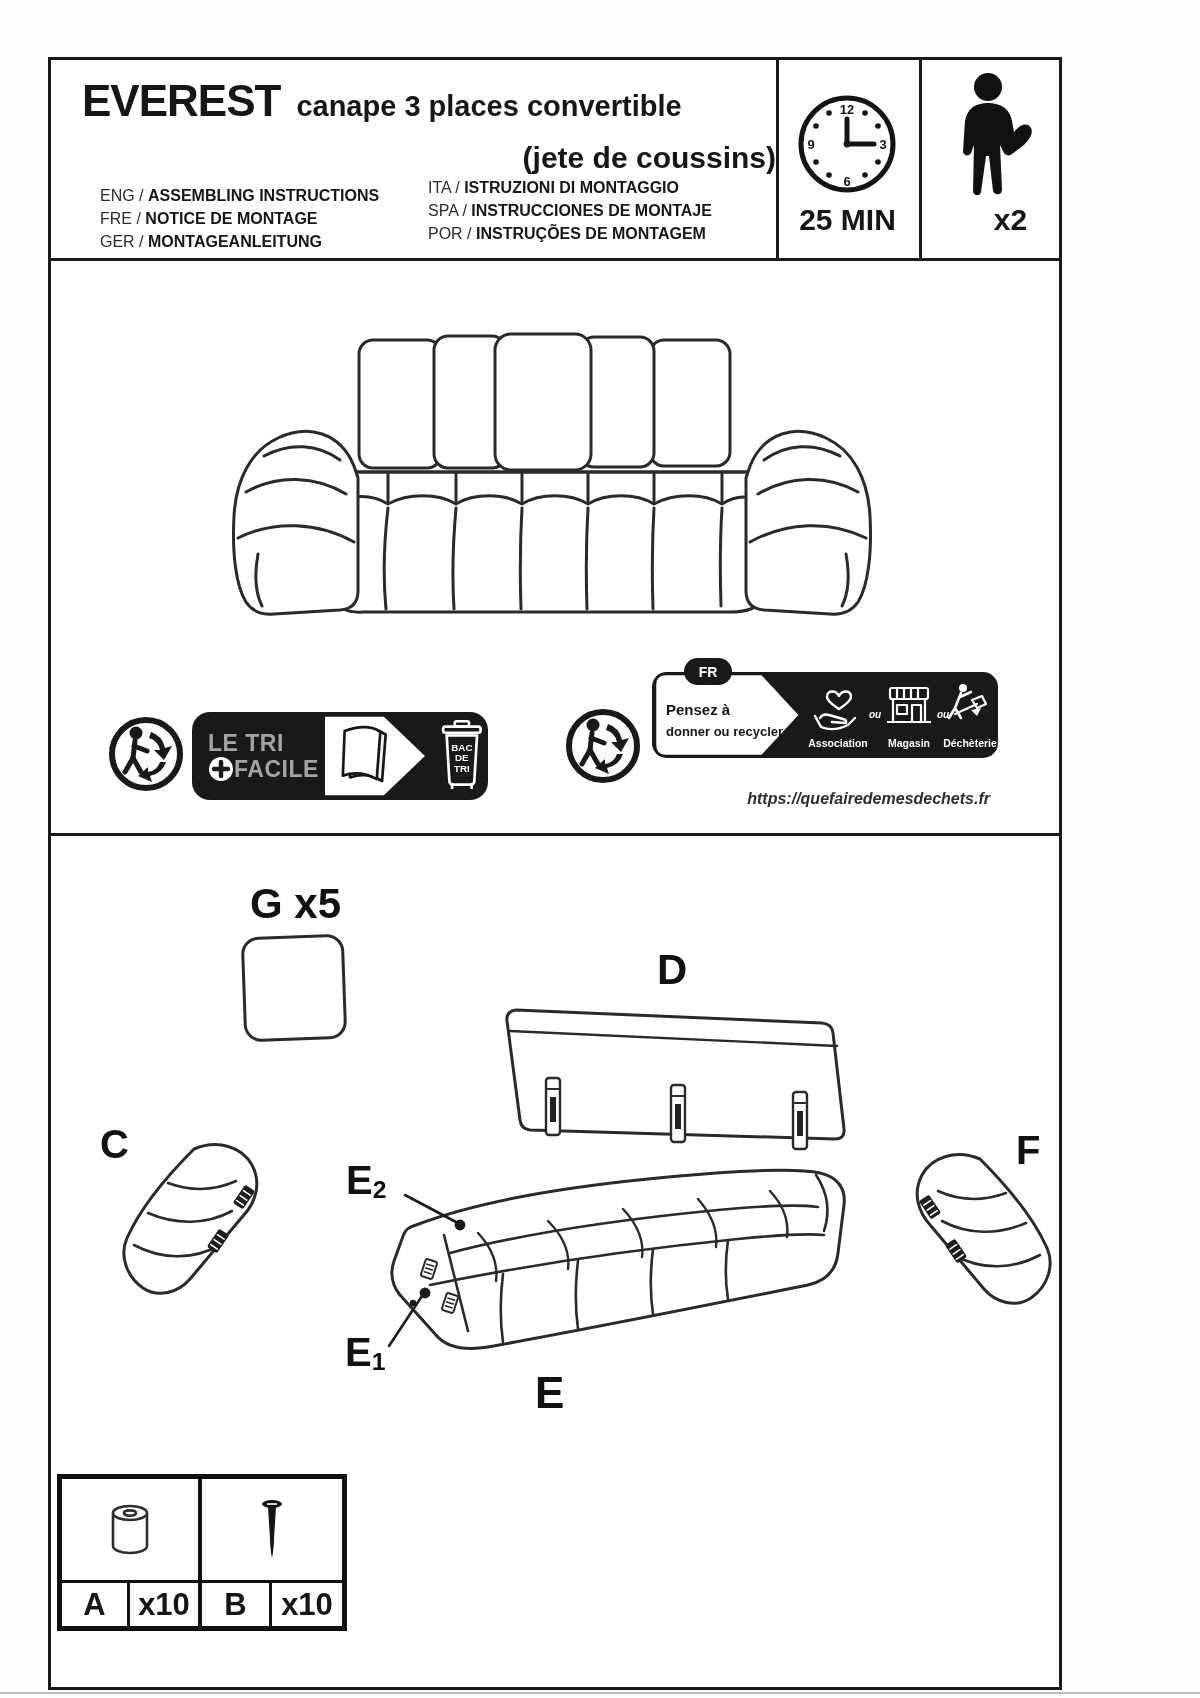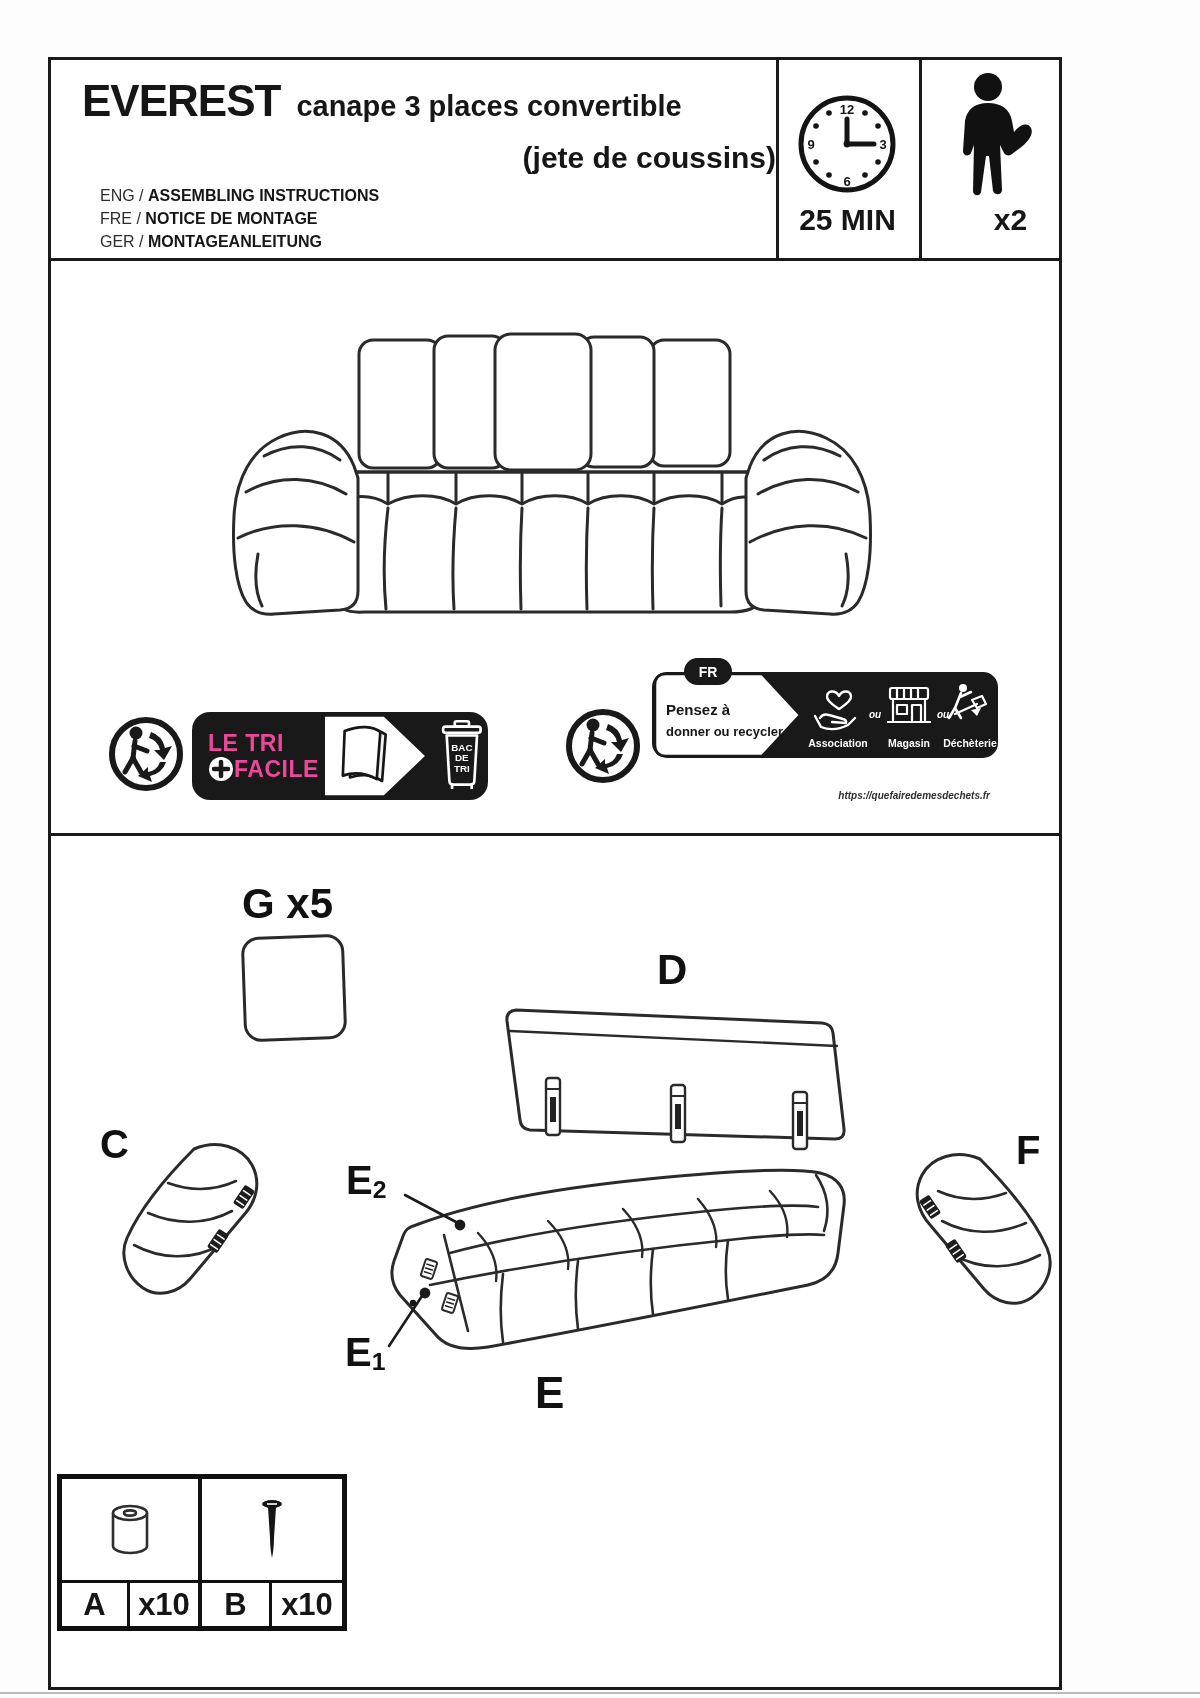--- a/index.html
+++ b/index.html
@@ -19,23 +19,23 @@
   .title-row{left:82px;top:76px;width:690px;white-space:nowrap;}
   .product-title{font-size:44px;font-weight:700;letter-spacing:-1px;}
   .product-sub{font-size:29px;font-weight:700;margin-left:16px;}
   .subtitle-note{left:48px;top:141px;width:728px;text-align:right;font-size:30px;font-weight:700;}
   .langs{font-size:16px;line-height:23px;white-space:nowrap;}
   .langs .code{font-weight:400;color:#2c2c2c;}
   .langs .name{font-weight:700;}
   .time-label,.crew-label{font-size:30px;font-weight:700;text-align:center;}
   
   .letri-banner{left:192px;top:712px;width:296px;height:88px;background:#191919;border-radius:18px;display:flex;align-items:center;}
-  .letri-text{color:#ec4899;font-weight:700;font-size:23px;line-height:26px;padding-left:16px;letter-spacing:.5px;white-space:nowrap;}
+  .letri-text{color:#a3a3a3;font-weight:700;font-size:23px;line-height:26px;padding-left:16px;letter-spacing:.5px;white-space:nowrap;}
   .letri-row2{display:flex;align-items:center;}
-  .donate-url{left:585px;top:790px;width:405px;text-align:right;font-size:10px;font-weight:700;font-style:italic;color:#2e2e2e;}
+  .donate-url{left:585px;top:790px;width:405px;text-align:right;font-size:16px;font-weight:700;font-style:italic;color:#2e2e2e;}
   
   .part-label{font-weight:700;color:#111;white-space:nowrap;}
   .part-label .subn{font-size:0.62em;font-weight:700;vertical-align:-0.18em;}
   
   .hw-table{left:57px;top:1474px;width:290px;height:157px;border:5px solid #101010;box-sizing:border-box;display:grid;grid-template-columns:1fr 1fr;background:#fff;}
   .hw-col{display:grid;grid-template-rows:104px 1fr;box-sizing:border-box;}
   .hw-col.first{border-right:4px solid #101010;}
   .hw-icon-cell{display:flex;align-items:center;justify-content:center;border-bottom:3px solid #101010;}
   .hw-label-row{display:grid;grid-template-columns:1fr 1fr;}
   .hw-id,.hw-qty{display:flex;align-items:center;justify-content:center;font-size:31px;font-weight:700;}
@@ -58,20 +58,25 @@
   <div class="abs title-row">
     <span class="product-title">EVEREST</span><span class="product-sub">canape 3 places convertible</span>
   </div>
   <div class="abs subtitle-note">(jete de coussins)</div>
 
   <div class="abs langs" style="left:100px;top:184px;">
     <div><span class="code">ENG /</span> <span class="name">ASSEMBLING INSTRUCTIONS</span></div>
     <div><span class="code">FRE /</span> <span class="name">NOTICE DE MONTAGE</span></div>
     <div><span class="code">GER /</span> <span class="name">MONTAGEANLEITUNG</span></div>
   </div>
+  <div class="abs langs" style="left:428px;top:176px;">
+    <div><span class="code">ITA /</span> <span class="name">ISTRUZIONI DI MONTAGGIO</span></div>
+    <div><span class="code">SPA /</span> <span class="name">INSTRUCCIONES DE MONTAJE</span></div>
+    <div><span class="code">POR /</span> <span class="name">INSTRUÇÕES DE MONTAGEM</span></div>
+  </div>
 
   <svg class="abs" style="left:795px;top:92px;" width="104" height="104" viewBox="0 0 104 104">
     <circle cx="52" cy="52" r="46" fill="#fff" stroke="#141414" stroke-width="5"></circle>
     <g fill="#141414">
       <circle cx="70" cy="21" r="2.8"></circle>
         <circle cx="83" cy="34" r="2.8"></circle>
       <circle cx="83" cy="70" r="2.8"></circle>
         <circle cx="70" cy="83" r="2.8"></circle>
       <circle cx="34" cy="83" r="2.8"></circle>
         <circle cx="21" cy="70" r="2.8"></circle>
@@ -333,21 +338,21 @@
 
       <g stroke="#1b1b1b" stroke-width="2.6">
         <line x1="357" y1="362" x2="408" y2="389"></line>
         <circle cx="412" cy="392" r="5.4" fill="#1b1b1b" stroke="none"></circle>
         <line x1="341" y1="513" x2="374" y2="463"></line>
         <circle cx="377" cy="460" r="5.4" fill="#1b1b1b" stroke="none"></circle>
       </g>
     </g>
   </svg>
 
-  <div class="abs part-label" style="left:242px;top:880px;font-size:42px;"><span>G</span> <span>x5</span></div>
+  <div class="abs part-label" style="left:250px;top:880px;font-size:42px;"><span>G</span> <span>x5</span></div>
   <div class="abs part-label" style="left:657px;top:946px;font-size:42px;">D</div>
   <div class="abs part-label" style="left:100px;top:1122px;font-size:40px;">C</div>
   <div class="abs part-label" style="left:1016px;top:1128px;font-size:40px;">F</div>
   <div class="abs part-label" style="left:346px;top:1158px;font-size:40px;"><span>E</span><span class="subn">2</span></div>
   <div class="abs part-label" style="left:330px;top:1330px;font-size:40px;margin-left:15px;"><span>E</span><span class="subn">1</span></div>
   <div class="abs part-label" style="left:535px;top:1368px;font-size:44px;">E</div>
 
   <div class="abs hw-table">
     <div class="hw-col first">
       <div class="hw-icon-cell">

